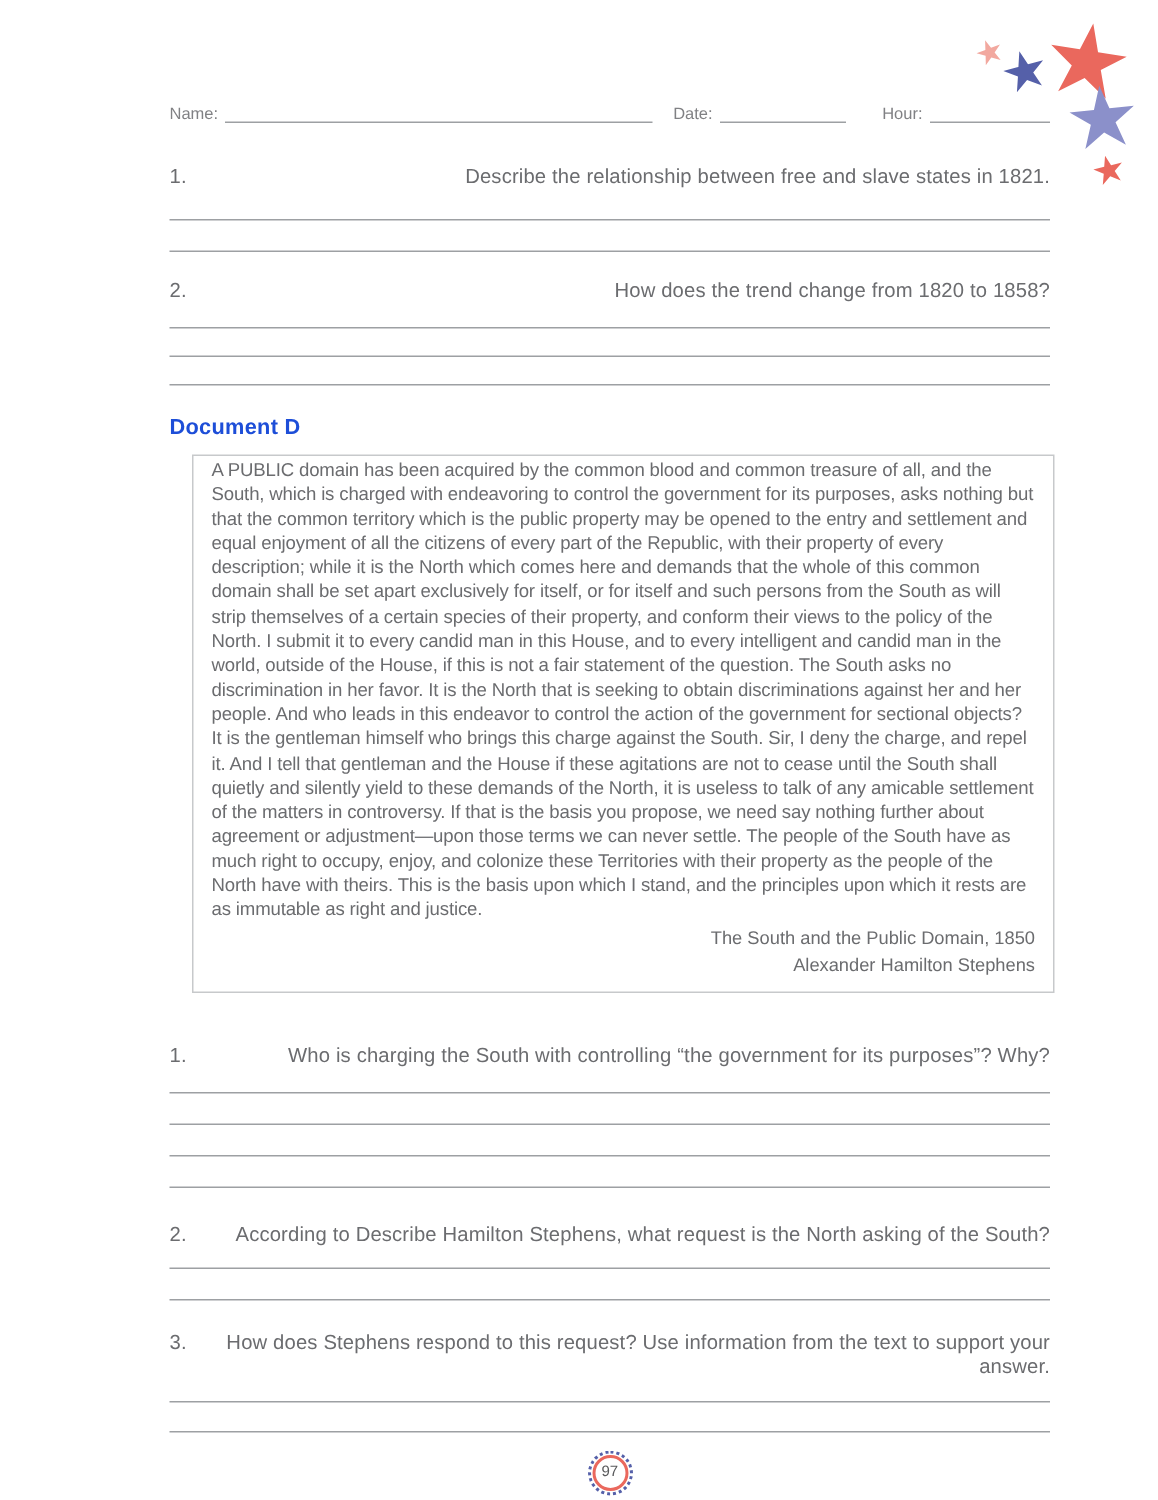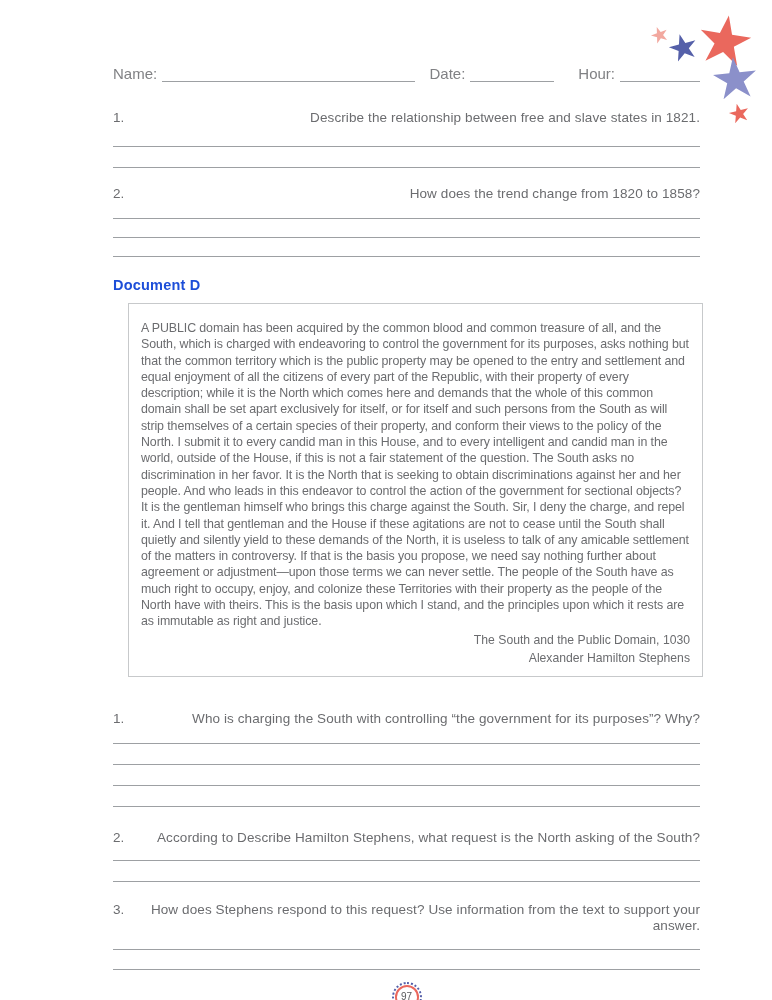--- a/index.html
+++ b/index.html
@@ -11,39 +11,39 @@
   
   .star { position:absolute; }
   .star svg { display:block; width:100%; height:100%; }
   .star-1 { left:651px; top:26px;  width:17px; height:17px; transform:rotate(-20deg); color:var(--light_coral); }
   .star-2 { left:669px; top:33px;  width:28px; height:28px; transform:rotate(-15deg); color:var(--blue); }
   .star-3 { left:699px; top:14px;  width:52px; height:52px; transform:rotate(9deg);   color:var(--coral); }
   .star-4 { left:713px; top:56px;  width:44px; height:44px; transform:rotate(-6deg);  color:var(--periwinkle); }
   .star-5 { left:729px; top:103px; width:20px; height:20px; transform:rotate(-14deg); color:var(--coral); }
   
   .content { position:absolute; left:113px; top:0; width:587px; }
-  .label { font-size:15px; color:#808184; white-space:nowrap; }
+  .label { font-size:11px; color:#808184; white-space:nowrap; }
   .name-row { margin-top:66px; display:flex; align-items:flex-end; height:16px; }
   .fill-line { border-bottom:1px solid #9da0a3; height:14px; display:inline-block; }
   .name-line { flex:1; margin:0 14px 0 5px; }
   .date-line { width:84px; margin:0 24px 0 5px; }
   .hour-line { width:80px; margin:0 0 0 5px; }
   
   .question { display:flex; font-size:13.5px; line-height:16px; letter-spacing:0.1px; color:#6b6c6f; }
   .q-num { flex:none; width:20px; }
   .q-text { flex:1;text-align:right; }
   .answer-line { border-bottom:1px solid #9da0a3; }
   .h20 { height:20px; } .h18 { height:18px; } .h16 { height:16px; } .h15 { height:15px; } .h14 { height:14px; } .h19 { height:19px; }
   .q1t { margin-top:28px; }
   .q2t { margin-top:18px; }
   .doc-heading { margin-top:20px; font-size:14.5px; font-weight:bold; color:#1d4ed8; letter-spacing:0.2px; }
   
   .doc-box {
     margin-top:10px; margin-left:15px; width:549px; min-height:310px;
-    border:1px solid #c7c9cb; padding:16px 12px 10px 12px;
+    border:1px solid #c7c9cb; padding:1px 12px 10px 12px;
   }
   .doc-body { font-size:12.4px; line-height:16.3px; color:#6b6c6f; letter-spacing:-0.1px; }
   .doc-atty { margin-top:3px; text-align:right; font-size:12.2px; line-height:15px; color:#6b6c6f; }
   .qs2-1 { margin-top:34px; }
   .qs2-2 { margin-top:23px; }
   .qs2-3 { margin-top:20px; }
   
   .badge-wrap { margin-top:12px; display:flex; justify-content:center; }
   .badge {
     width:26px; height:26px; border-radius:50%;
@@ -113,21 +113,21 @@
       <span class="q-text">How does the trend change from 1820 to 1858?</span>
     </div>
     <div class="answer-line h16"></div>
     <div class="answer-line h18"></div>
     <div class="answer-line h18"></div>
 
     <div class="doc-heading">Document D</div>
 
     <div class="doc-box">
       <div class="doc-body">A PUBLIC domain has been acquired by the common blood and common treasure of all, and the South, which is charged with endeavoring to control the government for its purposes, asks nothing but that the common territory which is the public property may be opened to the entry and settlement and equal enjoyment of all the citizens of every part of the Republic, with their property of every description; while it is the North which comes here and demands that the whole of this common domain shall be set apart exclusively for itself, or for itself and such persons from the South as will strip themselves of a certain species of their property, and conform their views to the policy of the North. I submit it to every candid man in this House, and to every intelligent and candid man in the world, outside of the House, if this is not a fair statement of the question. The South asks no discrimination in her favor. It is the North that is seeking to obtain discriminations against her and her people. And who leads in this endeavor to control the action of the government for sectional objects? It is the gentleman himself who brings this charge against the South. Sir, I deny the charge, and repel it. And I tell that gentleman and the House if these agitations are not to cease until the South shall quietly and silently yield to these demands of the North, it is useless to talk of any amicable settlement of the matters in controversy. If that is the basis you propose, we need say nothing further about agreement or adjustment—upon those terms we can never settle. The people of the South have as much right to occupy, enjoy, and colonize these Territories with their property as the people of the North have with theirs. This is the basis upon which I stand, and the principles upon which it rests are as immutable as right and justice.</div>
-      <div class="doc-atty">The South and the Public Domain, 1030</div>
+      <div class="doc-atty">The South and the Public Domain, 1850</div>
       <div class="doc-atty">Alexander Hamilton Stephens</div>
     </div>
 
     <div class="question qs2-1">
       <span class="q-num">1.</span>
       <span class="q-text">Who is charging the South with controlling “the government for its purposes”? Why?</span>
     </div>
     <div class="answer-line h16"></div>
     <div class="answer-line h20"></div>
     <div class="answer-line h20"></div>

